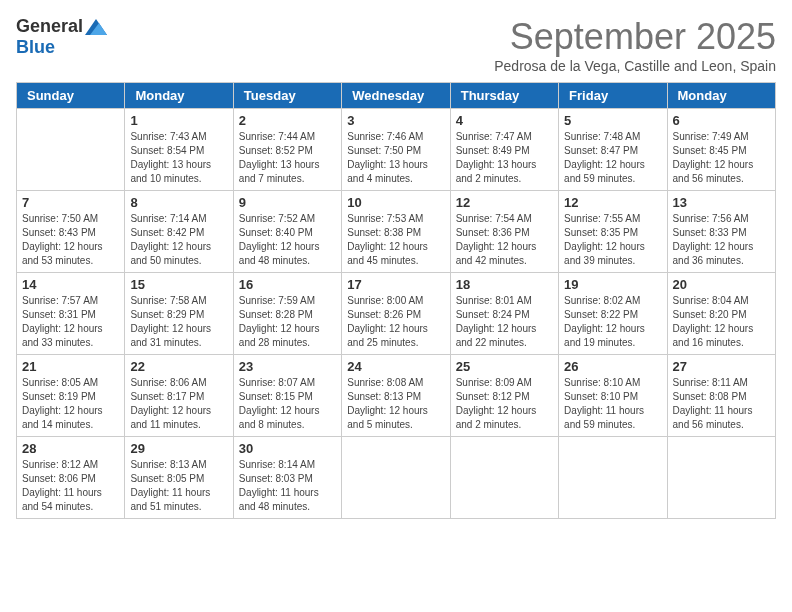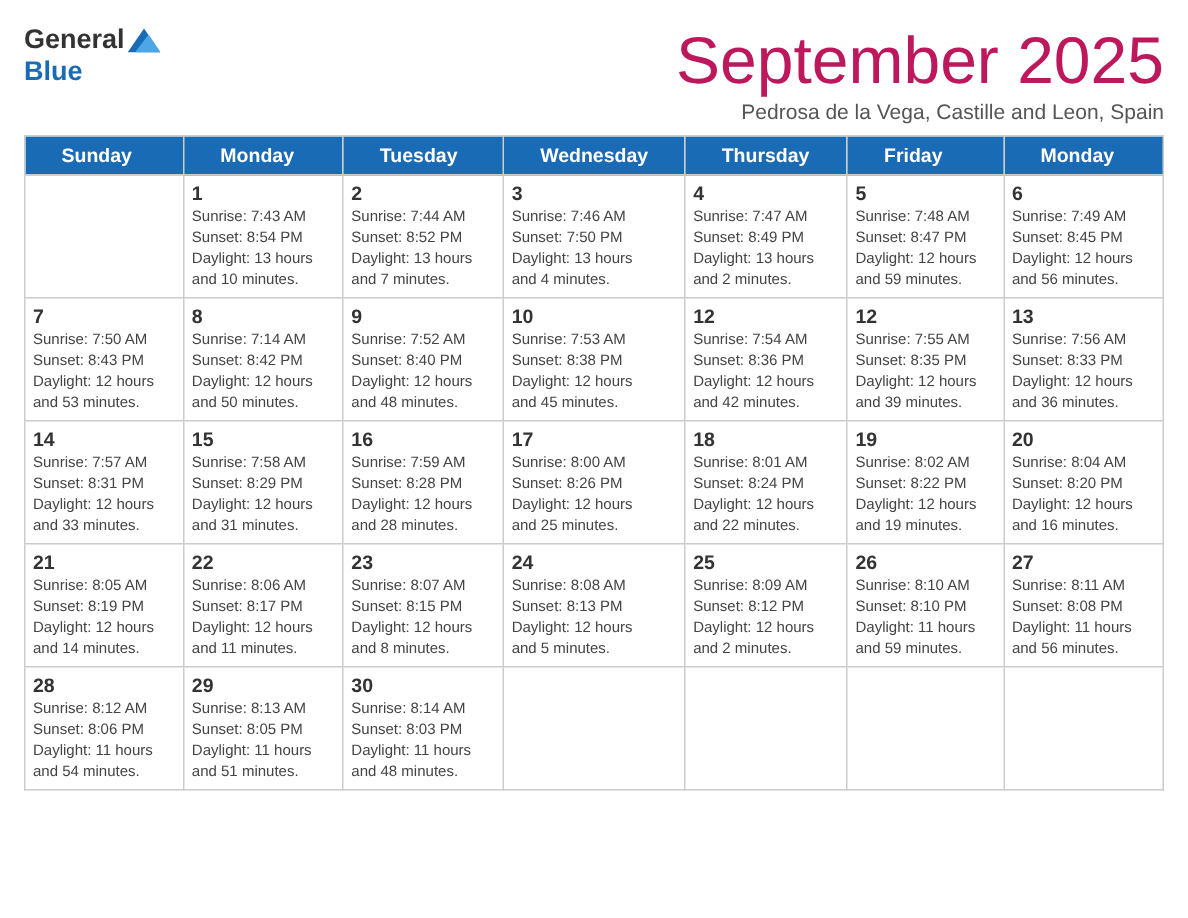--- a/index.html
+++ b/index.html
@@ -37,38 +37,38 @@
     }
     .logo-icon {
       width: 22px;
       height: 16px;
       margin-left: 2px;
     }
     .title-section {
       text-align: right;
     }
     .month-title {
-      font-size: 44px;
-      color: #be185d;
+      font-size: 36px;
+      color: #737373;
       font-weight: normal;
     }
     .subtitle {
       font-size: 14px;
       color: #555;
     }
     .calendar {
       width: 100%;
       border-collapse: collapse;
       margin-top: 8px;
     }
     .calendar th {
       background: #1a6bb5;
       color: #fff;
       text-align: left;
-      padding: 5px 24px;
+      padding: 5px 10px;
       font-size: 13px;
       border: 1px solid #ccc;
     }
     .calendar td {
       border: 1px solid #ccc;
       vertical-align: top;
       padding: 4px 5px;
       width: calc(100% / 7);
       min-height: 80px;
     }

